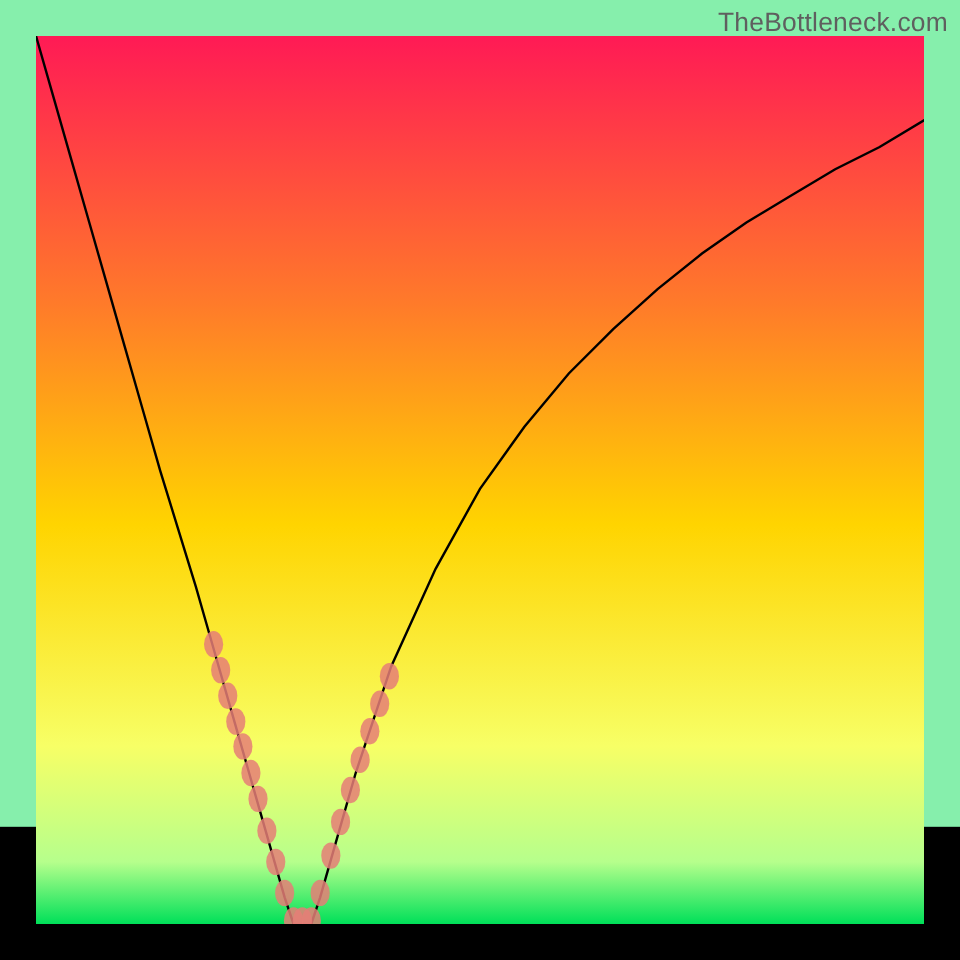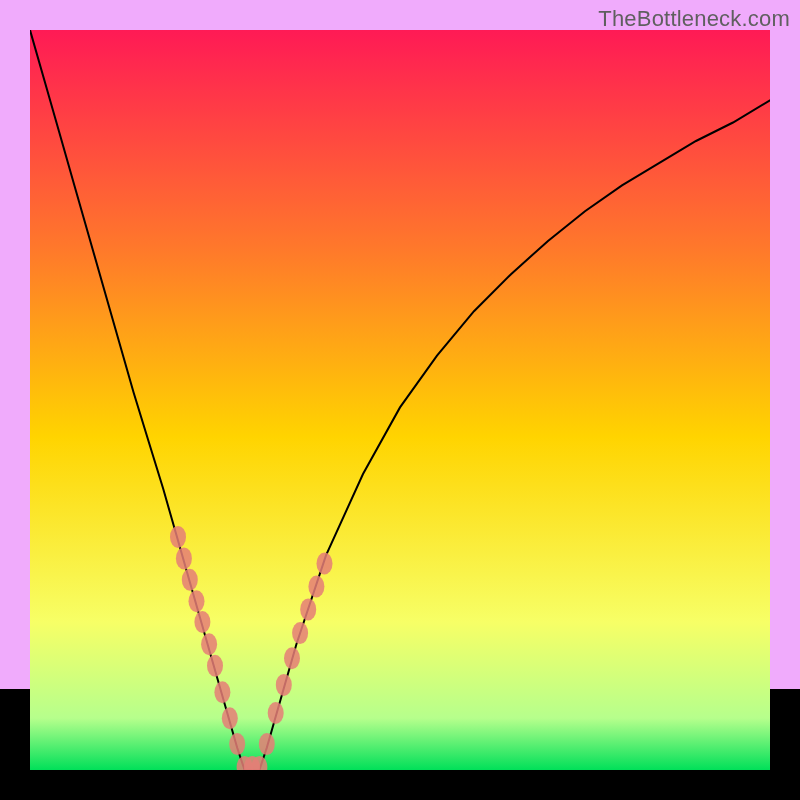--- a/index.html
+++ b/index.html
@@ -8,21 +8,21 @@
     width: 800px;
     height: 800px;
     overflow: hidden;
     background: #000;
     font-family: Arial, Helvetica, sans-serif;
   }
   .frame {
     position: relative;
     width: 800px;
     height: 689px;
-    background: #f0abfc;
+    background: #86efac;
     text-align: right;
   }
   .watermark {
     position: absolute;
     top: 6px;
     right: 10px;
     color: #5f5f5f;
     font-size: 22px;
     font-weight: 500;
     letter-spacing: 0.2px;

